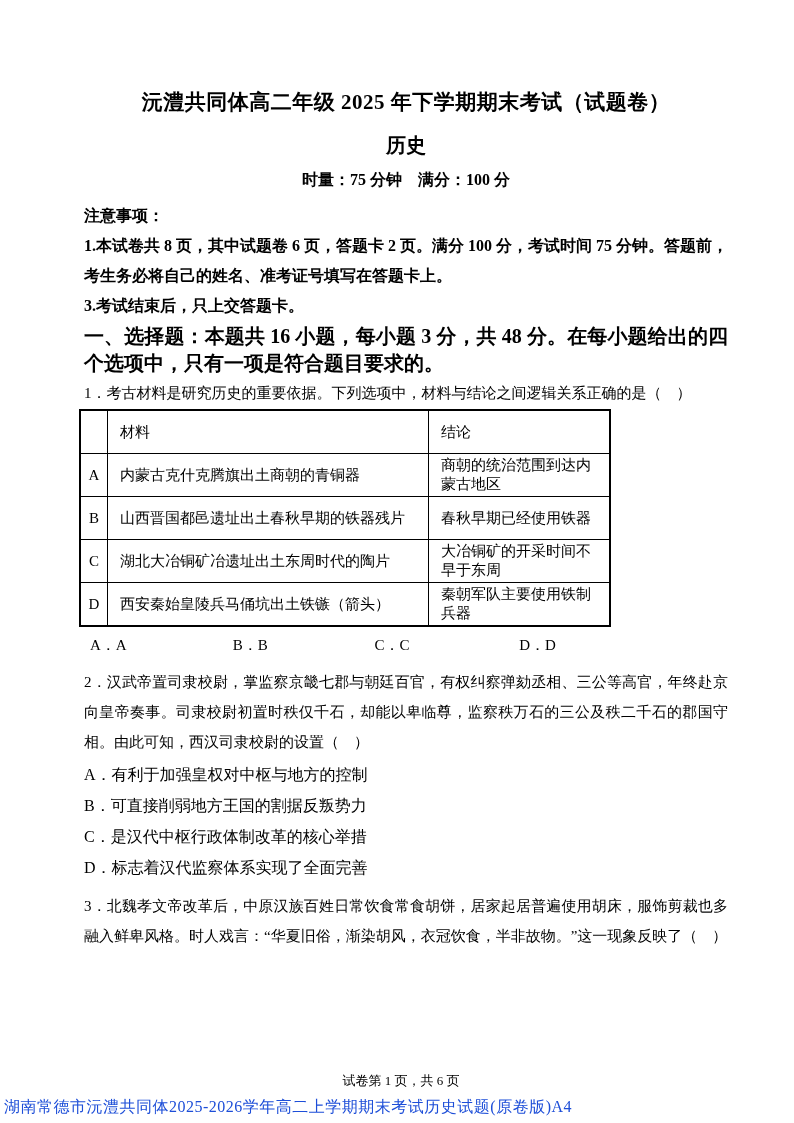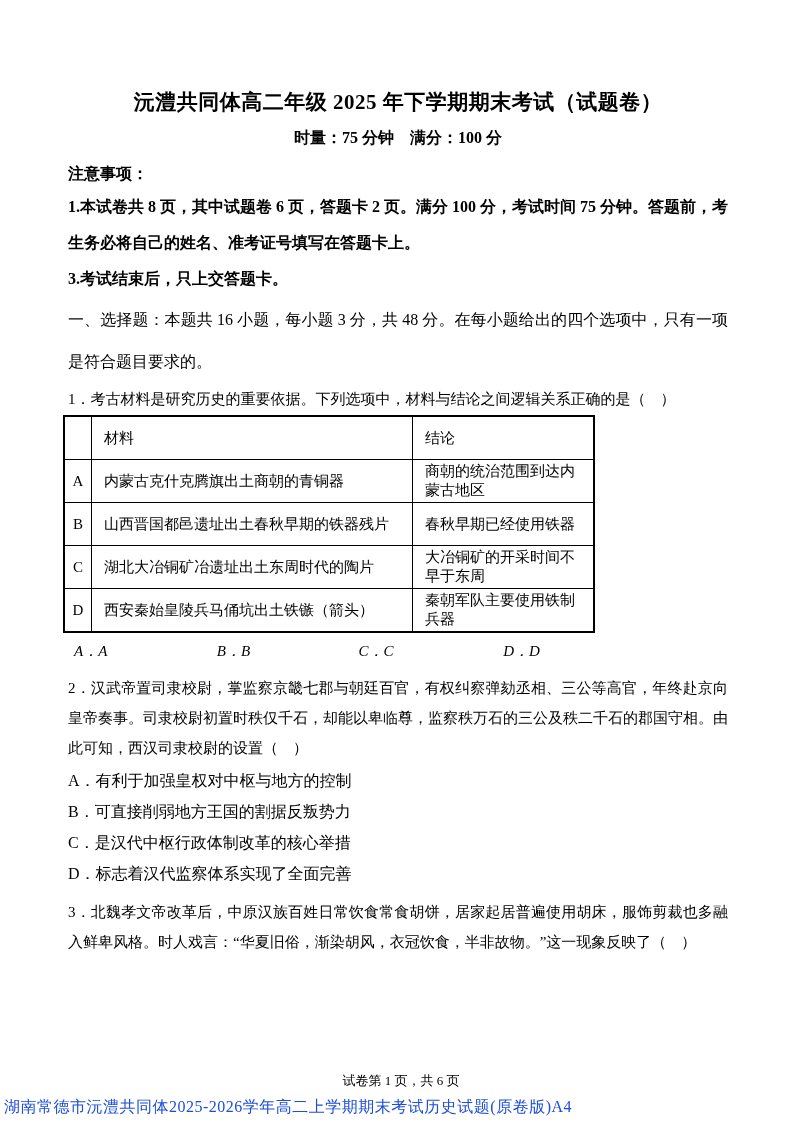--- a/index.html
+++ b/index.html
@@ -12,20 +12,21 @@
     width: 794px;
     height: 1123px;
     background: #ffffff;
     color: #000000;
     font-family: "Liberation Serif", "DejaVu Serif", serif;
     overflow: hidden;
     box-sizing: border-box;
   }
   .content {
     padding: 90px 66px 0 68px;
+    margin-left: 16px;
   }
   .title {
     margin: 0;
     font-size: 21px;
     line-height: 24px;
     font-weight: 700;
     text-align: center;
     letter-spacing: 0.5px;
   }
   .subject {
@@ -44,29 +45,29 @@
   }
   .notice-heading {
     margin-top: 12px;
     font-size: 16px;
     line-height: 30px;
     font-weight: 700;
   }
   .notice-item {
     margin: 0;
     font-size: 16px;
-    line-height: 36px;
+    line-height: 30px;
     font-weight: 700;
     text-align: justify;
   }
   .section-heading {
     margin: 2px 0 0 0;
-    font-size: 16px;
-    line-height: 42px;
-    font-weight: 400;
+    font-size: 20px;
+    line-height: 27px;
+    font-weight: 700;
     text-align: justify;
   }
   .stem {
     margin: 0;
     font-size: 15px;
     line-height: 30px;
     font-weight: 400;
     text-align: justify;
   }
   .stem.q1 { margin-top: 2px; line-height: 28px; }
@@ -91,21 +92,21 @@
     overflow: hidden;
   }
   table.mc-table .col-letter { width: 26px; text-align: center; padding: 0; }
   table.mc-table .col-material { width: 300px; }
   .inline-options {
     margin-top: 8px;
     font-size: 15px;
     line-height: 20px;
     padding-left: 6px;
   }
-  .inline-options span { display: inline-block; font-style: italic; }
+  .inline-options span { display: inline-block; }
   .inline-options span:nth-child(1) { width: 139px; }
   .inline-options span:nth-child(2) { width: 138px; }
   .inline-options span:nth-child(3) { width: 141px; }
   .option-lines { margin-top: 3px; }
   .option-line {
     margin: 0 0 1px 0;
     font-size: 16px;
     line-height: 30px;
     font-weight: 400;
   }
@@ -129,20 +130,21 @@
     letter-spacing: 0.5px;
   }
 </style>
 </head>
 <body>
 
 <div class="sheet">
   <div class="content">
 
     <h1 class="title">沅澧共同体高二年级 2025 年下学期期末考试（试题卷）</h1>
+    <h2 class="subject">历史</h2>
     <div class="info">时量：75 分钟　满分：100 分</div>
 
     <div>
       <div class="notice-heading">注意事项：</div>
       <p class="notice-item">1.本试卷共 8 页，其中试题卷 6 页，答题卡 2 页。满分 100 分，考试时间 75 分钟。答题前，考生务必将自己的姓名、准考证号填写在答题卡上。</p>
       <p class="notice-item">3.考试结束后，只上交答题卡。</p>
     </div>
 
     <p class="section-heading">一、选择题：本题共 16 小题，每小题 3 分，共 48 分。在每小题给出的四个选项中，只有一项是符合题目要求的。</p>
 

